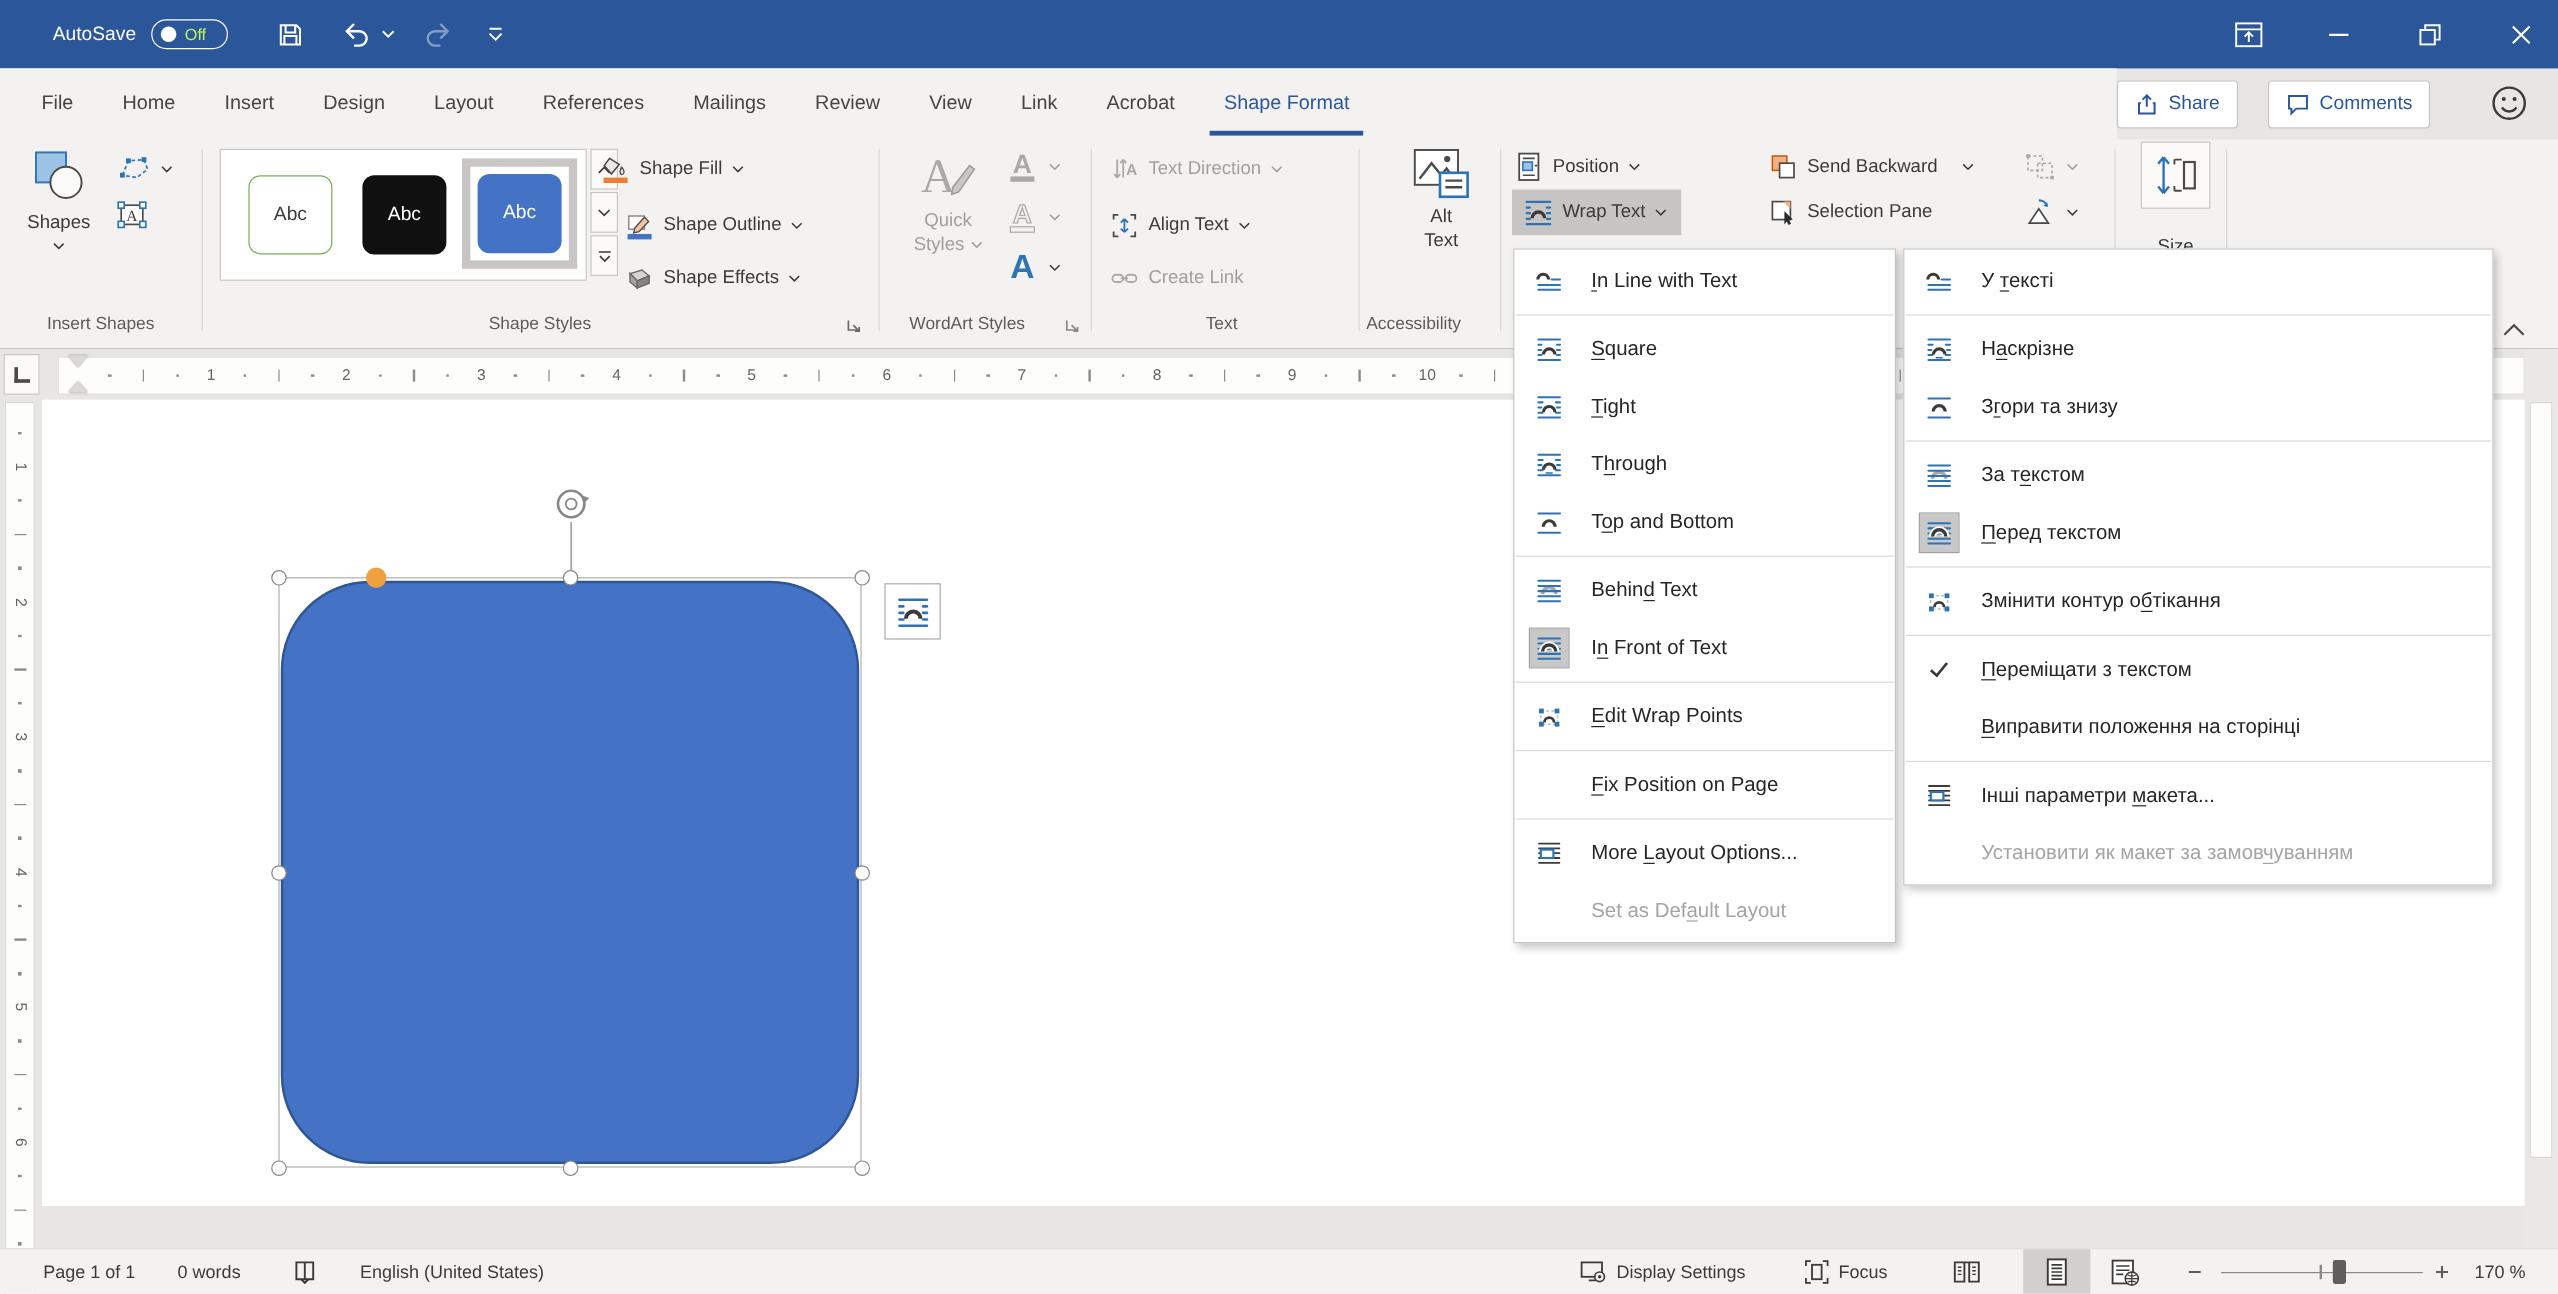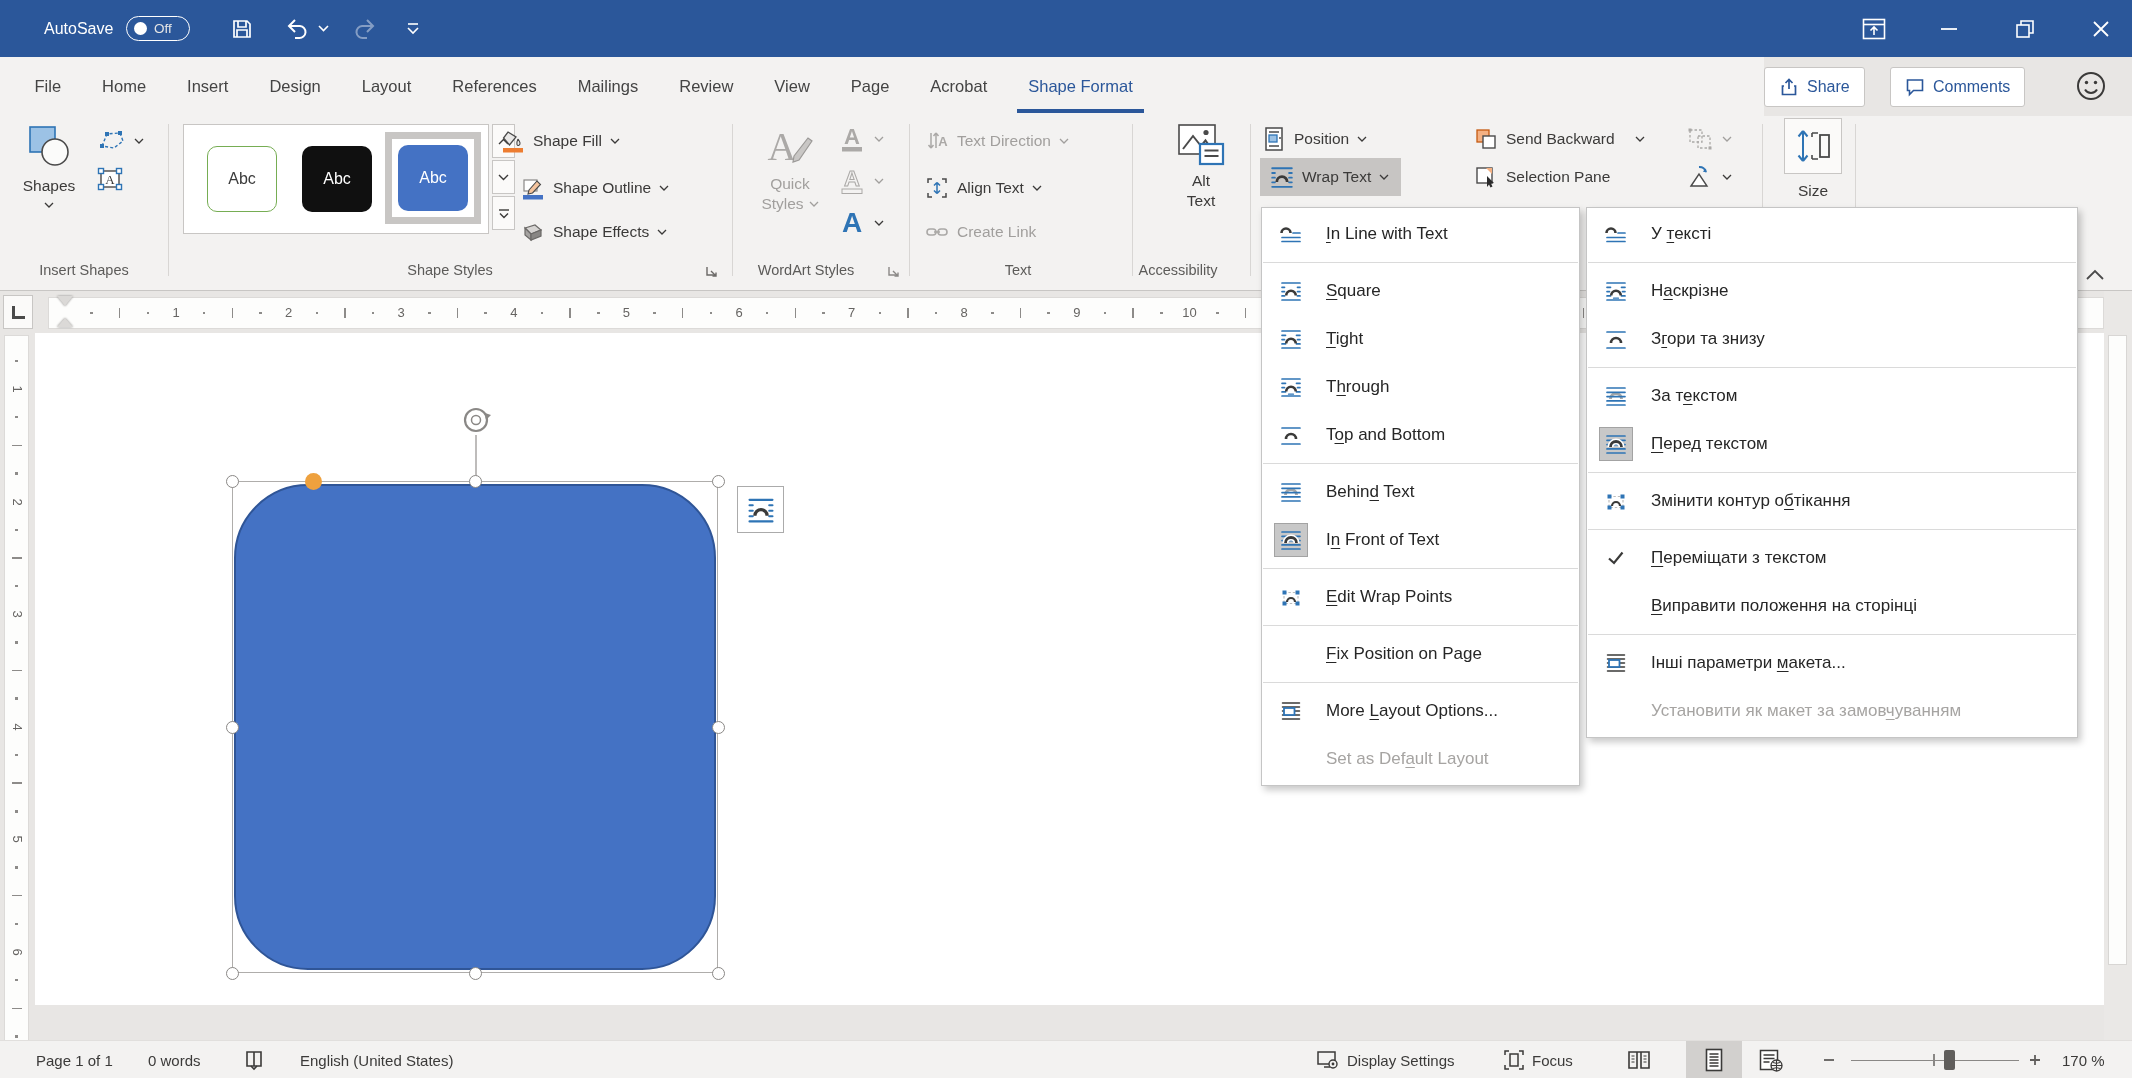--- a/index.html
+++ b/index.html
@@ -5,21 +5,21 @@
   *{margin:0;padding:0;box-sizing:border-box}
   html,body{width:2132px;height:1078px}
   body{position:relative;font-family:"Liberation Sans",sans-serif;background:#E8E6E4;overflow:hidden;color:#3B3A39}
   .abs{position:absolute}
   svg{display:block}
   
   .titlebar{left:0;top:0;width:2132px;height:57px;background:#2B579A;color:#fff}
   .tb-item{position:absolute;top:0;height:57px;display:flex;align-items:center}
   .toggle{width:64px;height:25px;border:1.5px solid #fff;border-radius:13px;display:flex;align-items:center;padding:0 7px;gap:7px}
   .toggle .dot{width:13px;height:13px;background:#fff;border-radius:50%}
-  .toggle .t-lab{font-size:13.5px;color:#e5e5e5}
+  .toggle .t-lab{font-size:13.5px;color:#bef264}
   
   .tabrow{left:0;top:57px;width:1764px;height:59px;background:#F3F2F1}
   .tabs{position:absolute;left:14px;top:0;height:59px;display:flex}
   .tab{padding:0 20.5px;line-height:59px;font-size:16.5px;color:#444;position:relative;white-space:nowrap}
   .tab.active{color:#2B579A}
   .tab.active::after{content:"";position:absolute;left:9px;right:9px;bottom:3px;height:4px;background:#2B579A}
   .pillbtn{position:absolute;top:10px;height:40px;background:#fff;border:1px solid #C8C6C4;border-radius:3px;display:flex;align-items:center;gap:8px;padding:0 14px;font-size:16px;color:#2B579A}
   
   .ribbon{left:0;top:116px;width:2132px;height:175px;background:#F3F2F1;border-bottom:1px solid #C8C6C4}
   .gdiv{position:absolute;top:8px;height:152px;width:1px;background:#D8D6D4}
@@ -126,21 +126,21 @@
   <div class="tabs" id="tabs">
       <div class="tab">File</div>
       <div class="tab">Home</div>
       <div class="tab">Insert</div>
       <div class="tab">Design</div>
       <div class="tab">Layout</div>
       <div class="tab">References</div>
       <div class="tab">Mailings</div>
       <div class="tab">Review</div>
       <div class="tab">View</div>
-      <div class="tab">Page</div>
+      <div class="tab">Link</div>
       <div class="tab">Acrobat</div>
       <div class="tab active">Shape Format</div>
     </div>
   <div class="pillbtn" style="left:1764px">
     <svg width="20" height="20" viewBox="0 0 20 20">
         <path d="M10 12 V2.5 M6.5 6 L10 2.5 L13.5 6" fill="none" stroke="#2B579A" stroke-width="1.7"></path>
         <path d="M5 9 H3.5 v8.5 h13 V9 H15" fill="none" stroke="#2B579A" stroke-width="1.7"></path>
       </svg>
     <span>Share</span>
   </div>
@@ -430,21 +430,21 @@
   <div class="gdiv" style="left:1762px"></div>
 
   <div class="rbig" style="left:1770px;top:2px;width:86px">
     <span style="border:1px solid #C8C6C4;background:#FBFAF9;padding:6px 8px">
       <svg width="40" height="42" viewBox="0 0 40 42">
           <path d="M10 6 v30 M10 6 l-4.5 5.5 M10 6 l4.5 5.5 M10 36 l-4.5 -5.5 M10 36 l4.5 -5.5" fill="none" stroke="#2E74B5" stroke-width="2"></path>
           <path d="M19 8 h6 M19 8 v4 M19 34 h6 M19 34 v-4" fill="none" stroke="#4A4A4A" stroke-width="1.6"></path>
           <rect x="27" y="10" width="9" height="22" fill="none" stroke="#4A4A4A" stroke-width="1.8"></rect>
         </svg>
     </span>
-    <span style="margin-top:7px">Size</span>
+    <span style="margin-top:22px">Size</span>
   </div>
   <div class="gdiv" style="left:1855px"></div>
 
   <div class="abs" style="left:2084px;top:152px">
     <svg width="22" height="14" viewBox="0 0 22 14">
         <path d="M3 11 L11 3 L19 11" fill="none" stroke="#4A4A4A" stroke-width="1.8"></path>
       </svg>
   </div>
 </div>
 

